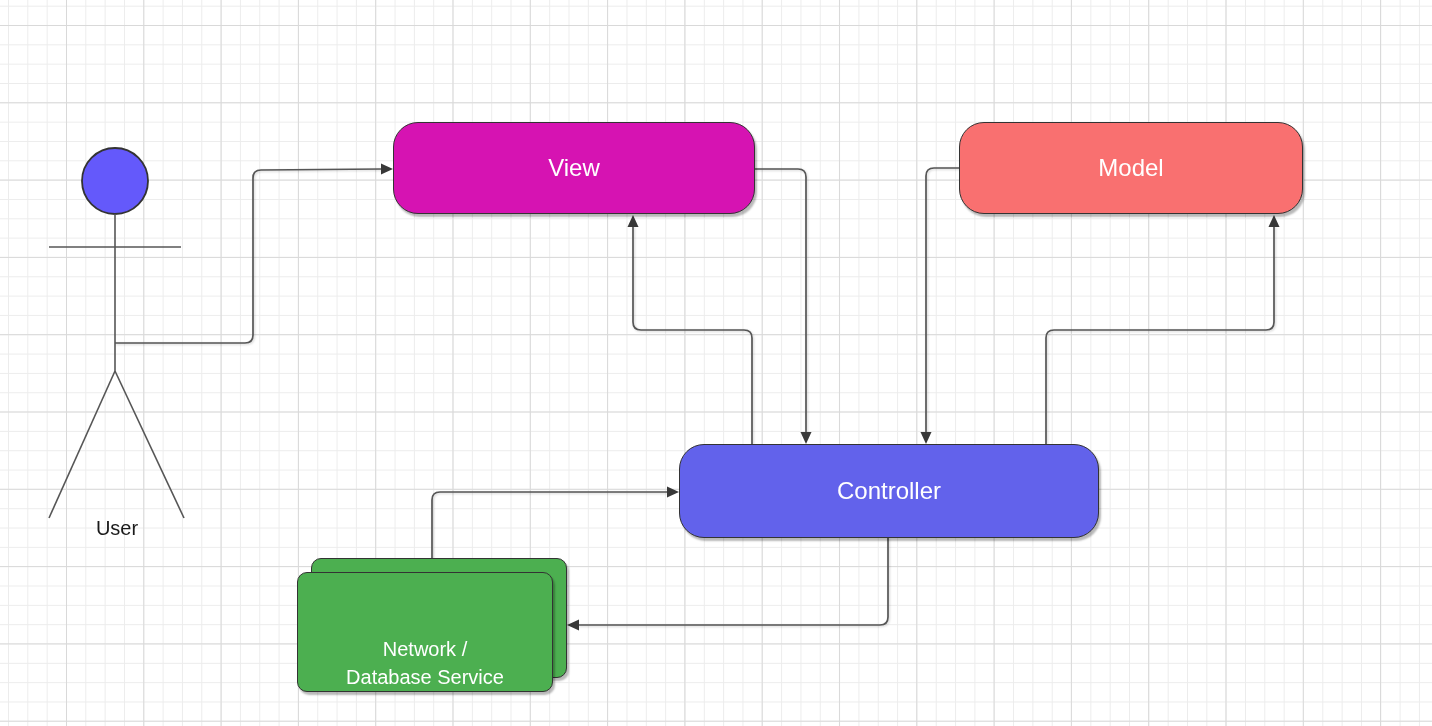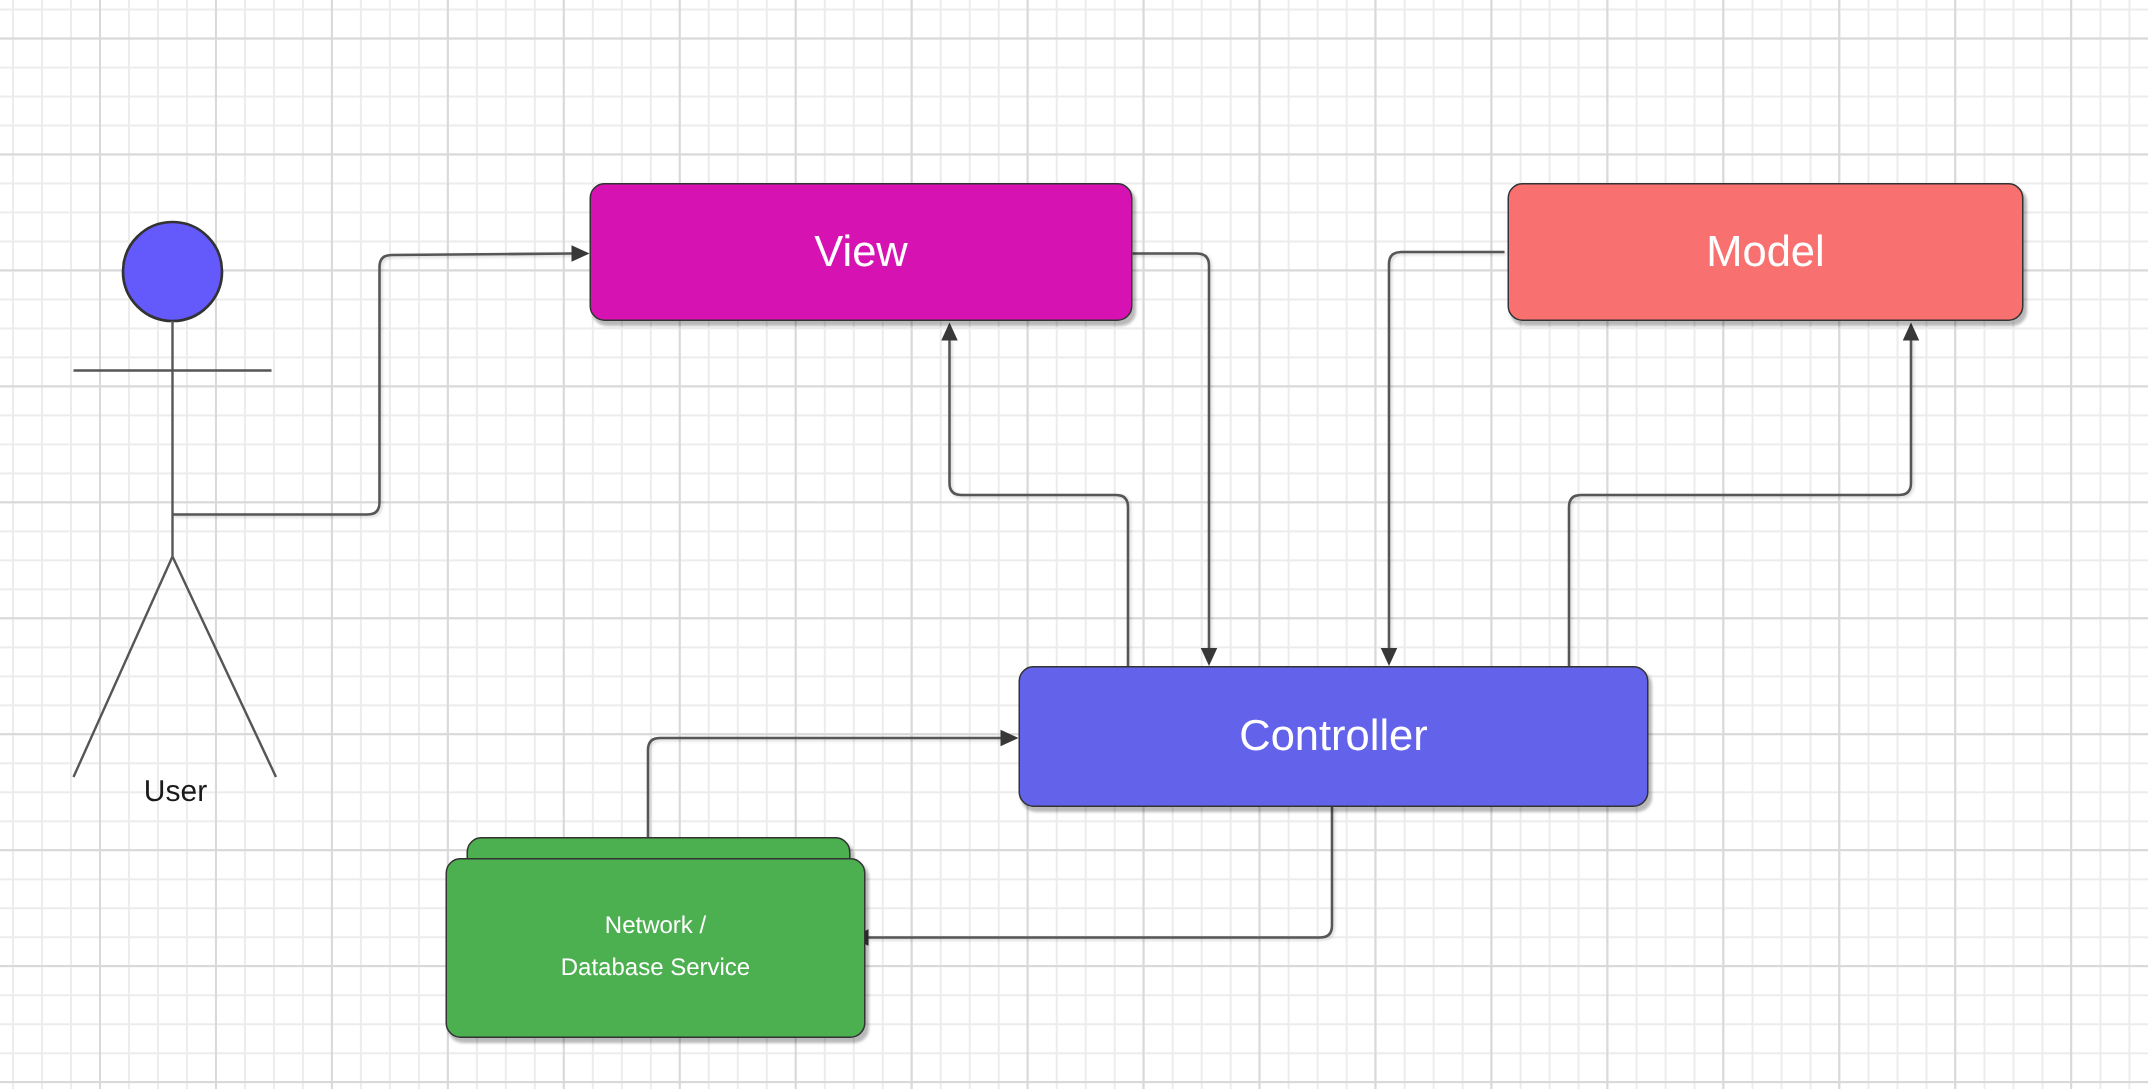--- a/index.html
+++ b/index.html
@@ -14,26 +14,26 @@
     background-position:66px 25px,66px 25px,8px 5.7px,8px 5.7px;
   }
   svg.edge-layer{position:absolute;left:0;top:0;z-index:1;}
   .edges{filter:drop-shadow(1px 1.5px 1px rgba(0,0,0,0.18));}
   .node{
     position:absolute;z-index:2;display:flex;align-items:center;justify-content:center;
     border:1.8px solid #333333;border-radius:10px;
     box-shadow:2px 3px 2px rgba(0,0,0,0.28);
     color:#ffffff;text-align:center;box-sizing:border-box;
   }
-  .node-big{font-size:29px;}
+  .node-big{font-size:24px;border-radius:25px;}
   .node-view{left:393px;top:122px;width:362px;height:92px;}
-  .node-model{left:1005px;top:122px;width:344px;height:92px;}
+  .node-model{left:959px;top:122px;width:344px;height:92px;}
   .node-controller{left:679px;top:444px;width:420px;height:94px;}
   .node-service-back{left:311px;top:558px;width:256px;height:120px;z-index:2;}
-  .node-service-front{left:297px;top:572px;width:280px;height:120px;z-index:3;font-size:16px;line-height:28px;}
+  .node-service-front{left:297px;top:572px;width:256px;height:120px;z-index:3;font-size:20px;line-height:28px;align-items:flex-end;}
   .pre-line{white-space:pre-line;}
   .user-label{
     position:absolute;left:57px;top:517px;width:120px;z-index:2;
     text-align:center;font-size:20px;color:#1a1a1a;
   }
 </style>
 </head>
 <body>
 
 <div class="canvas">

